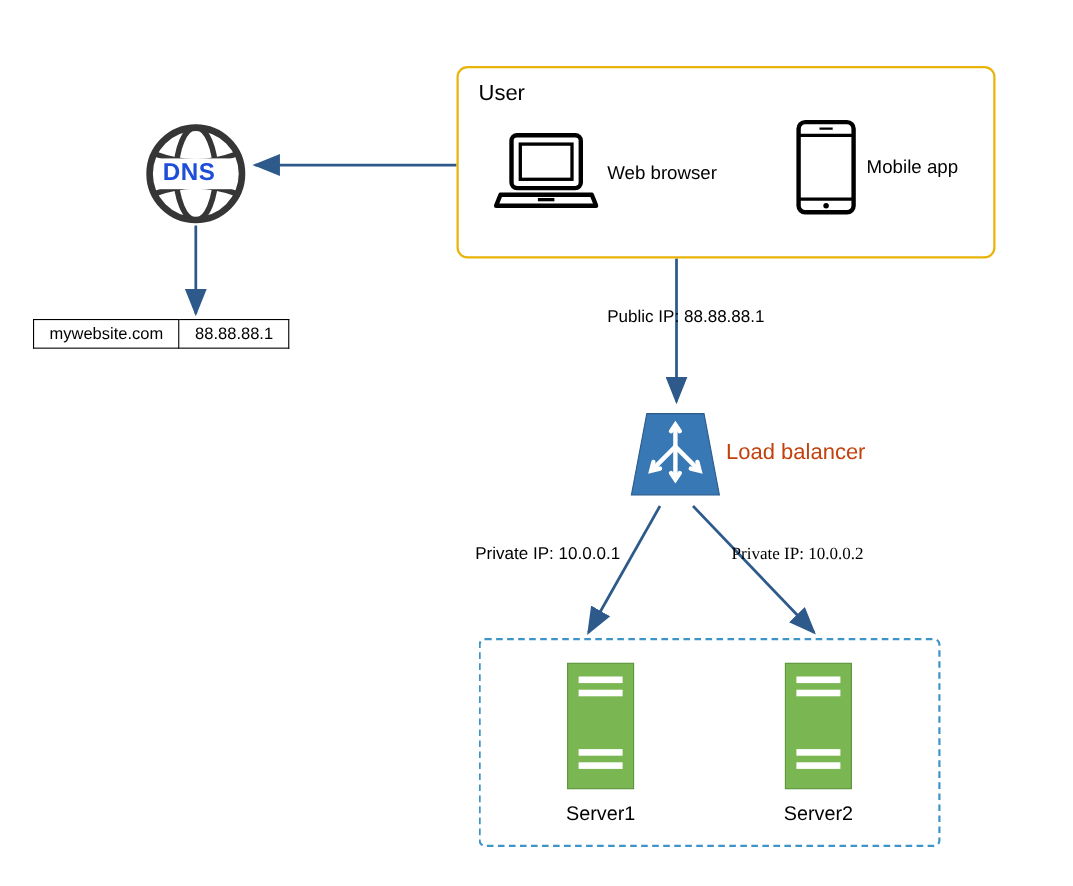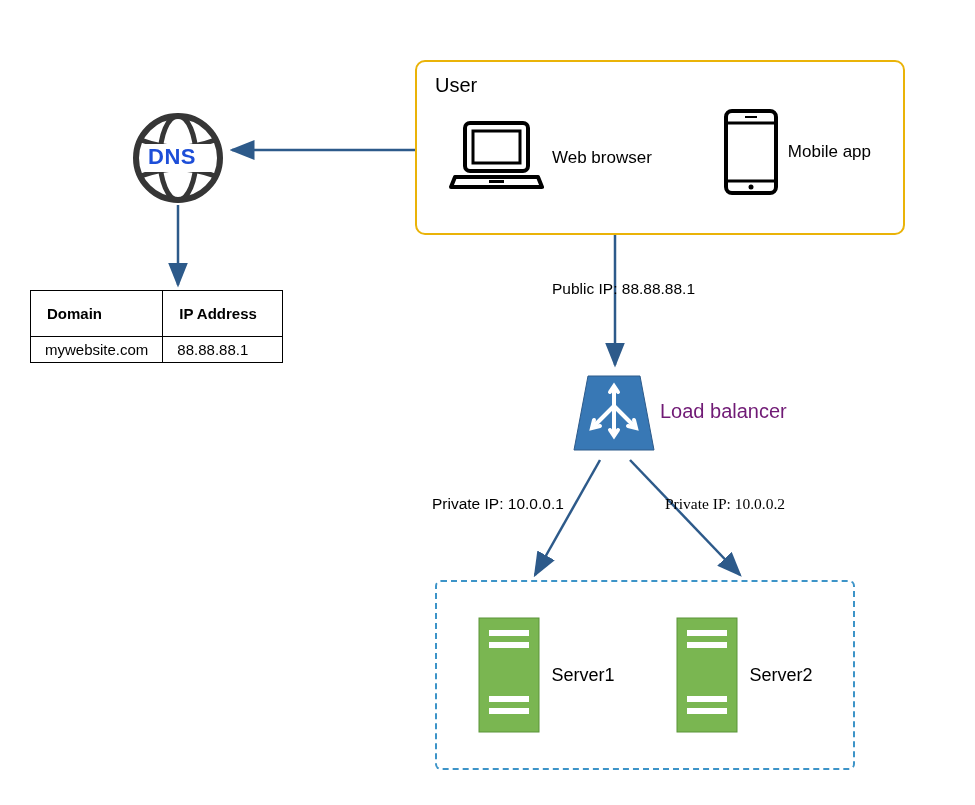--- a/index.html
+++ b/index.html
@@ -78,38 +78,38 @@
     .lb-wrap {
       position: absolute;
       left: 570px;
       top: 370px;
     }
     .lb-label {
       position: absolute;
       left: 660px;
       top: 400px;
       font-size: 20px;
-      color: #701a75;
+      color: #c2410c;
     }
     .servers-box {
       position: absolute;
       left: 435px;
       top: 580px;
       width: 420px;
       height: 190px;
       border: 2.5px dashed #3d94c8;
       border-radius: 6px;
       display: flex;
       justify-content: space-around;
       align-items: center;
       padding: 10px;
     }
     .server {
       display: flex;
-      flex-direction: row;
+      flex-direction: column;
       align-items: center;
       gap: 10px;
     }
     .server-label {
       font-size: 18px;
       color: #000;
     }
     .edge-label {
       position: absolute;
       font-size: 15.5px;
@@ -177,24 +177,20 @@
     <circle cx="48" cy="48" r="42" fill="none" stroke="#363636" stroke-width="6"></circle>
     <ellipse cx="48" cy="48" rx="18" ry="42" fill="none" stroke="#363636" stroke-width="5"></ellipse>
     <path d="M 11 30 Q 48 44 85 30" fill="none" stroke="#363636" stroke-width="5"></path>
     <path d="M 11 66 Q 48 52 85 66" fill="none" stroke="#363636" stroke-width="5"></path>
     <rect x="14" y="34" width="68" height="28" fill="#fff"></rect>
   </svg>
 </div>
 
 <table class="table-box">
   <tbody>
-      <tr>
-    <th class="th-domain">Domain</th>
-    <th class="th-ip">IP Address</th>
-  </tr>
   <tr>
     <td>mywebsite.com</td>
     <td>88.88.88.1</td>
   </tr>
 </tbody>
   </table>
 
 <div class="edge-label" style="left:552px;top:280px;">Public IP: 88.88.88.1</div>
 
 <div class="lb-wrap">

